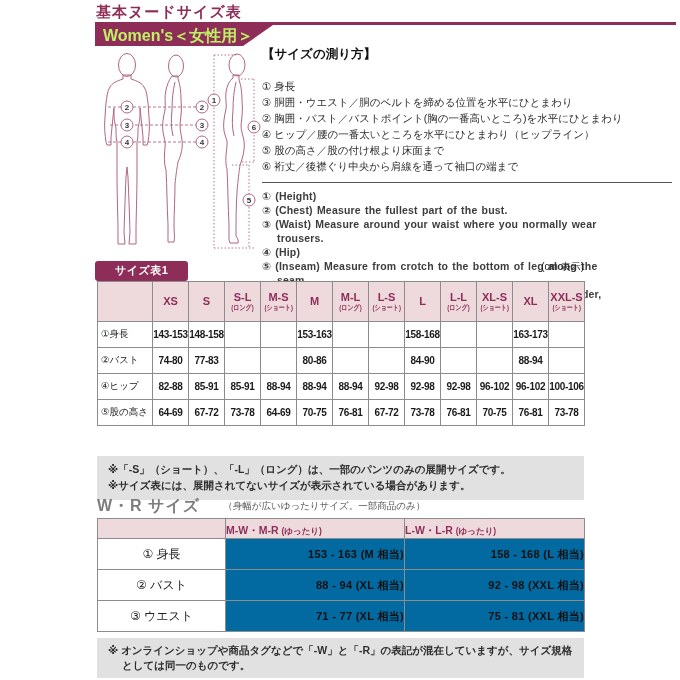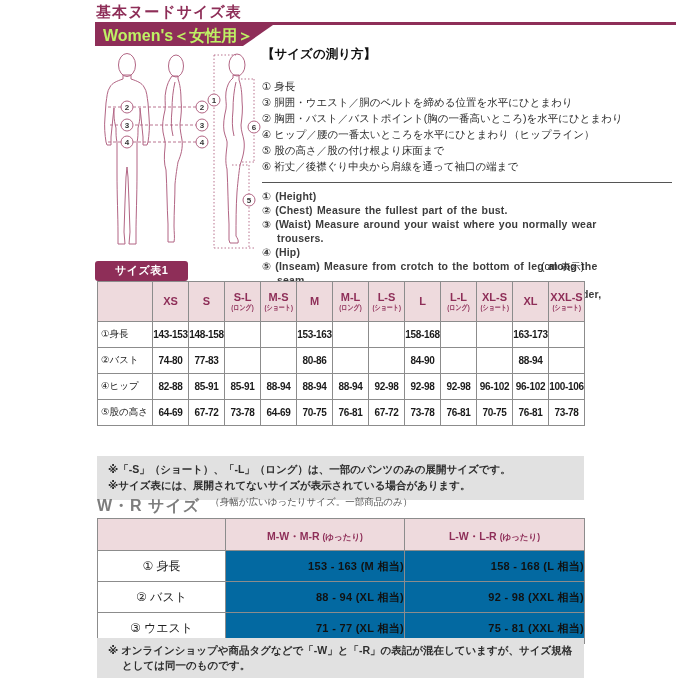--- a/index.html
+++ b/index.html
@@ -53,28 +53,28 @@
   .t1 tbody th{text-align:left;padding-left:3px;font-size:9.5px;font-weight:normal;color:#1a1a1a;
                white-space:nowrap;background:#fff}
   td.diag{background-image:linear-gradient(to top right,transparent 48.5%,#9a9a9a 48.5%,#9a9a9a 51.5%,transparent 51.5%)}
 
   .notebox{left:97px;width:487px;background:var(--note);padding:6px 11px;
            font-size:10.5px;font-weight:bold;color:#2e2e2e;line-height:1.5}
   .notebox .nline{padding-left:14px;text-indent:-14px}
   .note1{top:456px}
   .note2{top:638px;line-height:1.45;padding:5px 11px}
 
-  .wr-head{left:97px;top:496px;display:flex;align-items:flex-start;gap:10px}
+  .wr-head{left:97px;top:496px;display:flex;align-items:center;gap:23px}
   .wr-title{font-size:16px;font-weight:bold;color:#7d7d7d;letter-spacing:1px}
   .wr-sub{font-size:9.5px;color:#555}
 
   .t2{left:97px;top:518px}
   .t2 table{width:487px}
   .t2 th,.t2 td{border:1px solid var(--border)}
-  .t2 thead th{height:32px;background:var(--pink);color:var(--accent);text-align:center;vertical-align:middle}
+  .t2 thead th{height:20px;background:var(--pink);color:var(--accent);text-align:left;vertical-align:middle}
   .t2 .cl2{font-size:10.5px;font-weight:bold}
   .t2 .cs2{font-size:8.5px;font-weight:bold}
   .t2 tbody th{height:31px;font-size:12px;font-weight:normal;color:#222;text-align:center;background:#fff}
   .t2 tbody td{height:31px;font-size:11px;font-weight:bold;color:#111;text-align:right;background:#0369a1;letter-spacing:.3px}
 </style>
 </head>
 <body>
 
 <div id="page">
 

